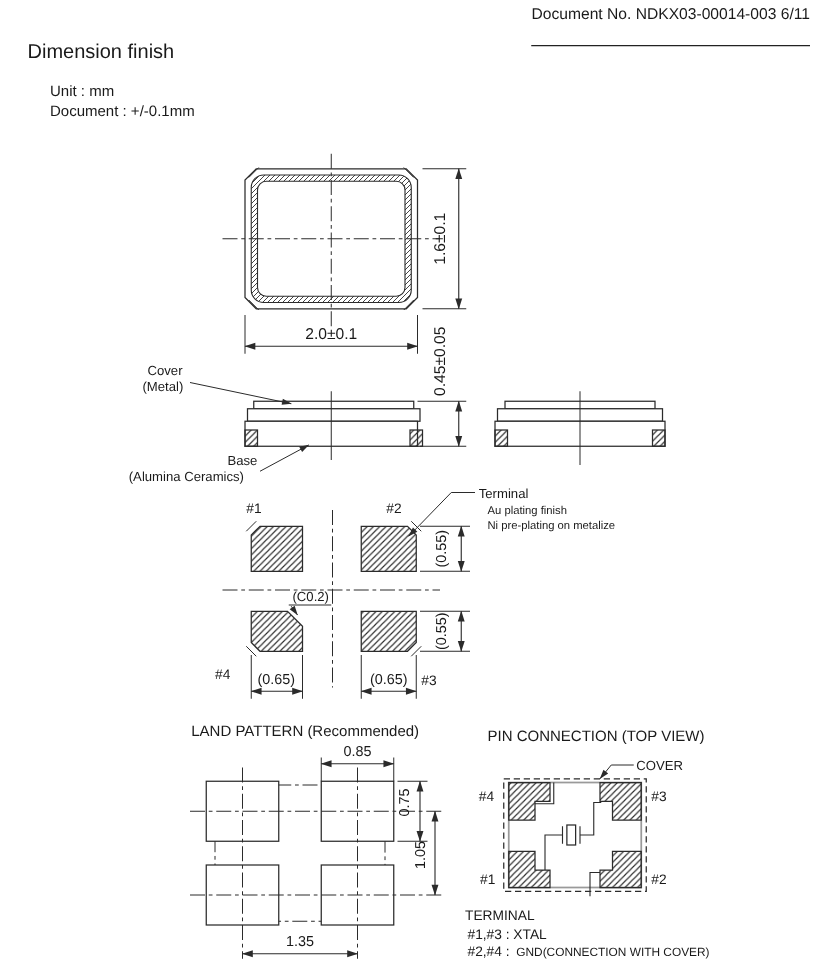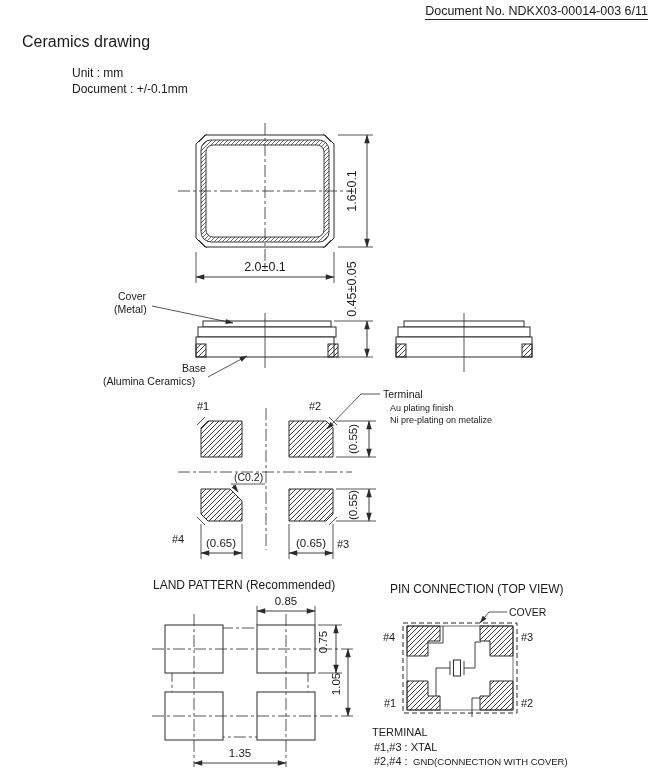--- a/index.html
+++ b/index.html
@@ -1,42 +1,42 @@
 <!DOCTYPE html>
 <html><head>
 <meta charset="utf-8">
 <style>
   html,body{margin:0;padding:0;background:#fff;}
   .page{position:relative;width:651px;height:773px;background:#ffffff;overflow:hidden;
         font-family:"Liberation Sans","DejaVu Sans",sans-serif;color:#1a1a1a;}
   .doc-no{position:absolute;top:4px;right:3px;font-size:12.5px;
-          border-bottom:1.2px solid #222;padding-bottom:1px;}
+          border-bottom:1.2px solid #222;padding-bottom:18px;}
   .title{position:absolute;left:22px;top:33px;font-size:16px;}
-  .note{position:absolute;left:40px;font-size:12px;margin-left:32px;}
+  .note{position:absolute;left:40px;font-size:12px;}
   .unit{top:66px;}
   .tol{top:82px;}
   svg{position:absolute;left:0;top:0;}
   svg text{font-family:"Liberation Sans","DejaVu Sans",sans-serif;fill:#1a1a1a;}
   .t125{font-size:12.5px;} .t12{font-size:12px;} .t115{font-size:11.5px;}
   .t11{font-size:11px;} .t105{font-size:10.5px;} .t95{font-size:9.5px;} .t9{font-size:9px;}
   .lnw{stroke:#2b2b2b;stroke-width:1;fill:#ffffff;}
   .thin{stroke:#2b2b2b;stroke-width:0.8;fill:none;}
   .cl{stroke:#2b2b2b;stroke-width:0.8;fill:none;stroke-dasharray:12 3 3 3;}
   .dim{stroke:#2b2b2b;stroke-width:0.9;fill:none;}
   .hatched{fill:url(#hatch);stroke:#2b2b2b;stroke-width:1;}
   .wire{stroke:#2b2b2b;stroke-width:0.9;fill:none;}
   .coverln{stroke:#9a9a9a;stroke-width:1.4;fill:none;}
 </style>
 </head>
 <body>
 
 <div class="page">
 
   <div class="doc-no">Document No. NDKX03-00014-003 6/11</div>
-  <div class="title">Ceramics drawing</div>
+  <div class="title">Dimension finish</div>
   <div class="note unit">Unit : mm</div>
   <div class="note tol">Document : +/-0.1mm</div>
 
   <svg width="651" height="773" viewBox="0 0 651 773">
     <defs>
       <pattern id="hatch" patternUnits="userSpaceOnUse" width="5" height="5">
         <path d="M0,5 L5,0 M-1.25,1.25 L1.25,-1.25 M3.75,6.25 L6.25,3.75" stroke="#2a2a2a" stroke-width="0.9" fill="none"></path>
       </pattern>
       <pattern id="hatch2" patternUnits="userSpaceOnUse" width="4" height="4">
         <path d="M0,4 L4,0 M-1,1 L1,-1 M3,5 L5,3" stroke="#2a2a2a" stroke-width="0.7" fill="none"></path>

